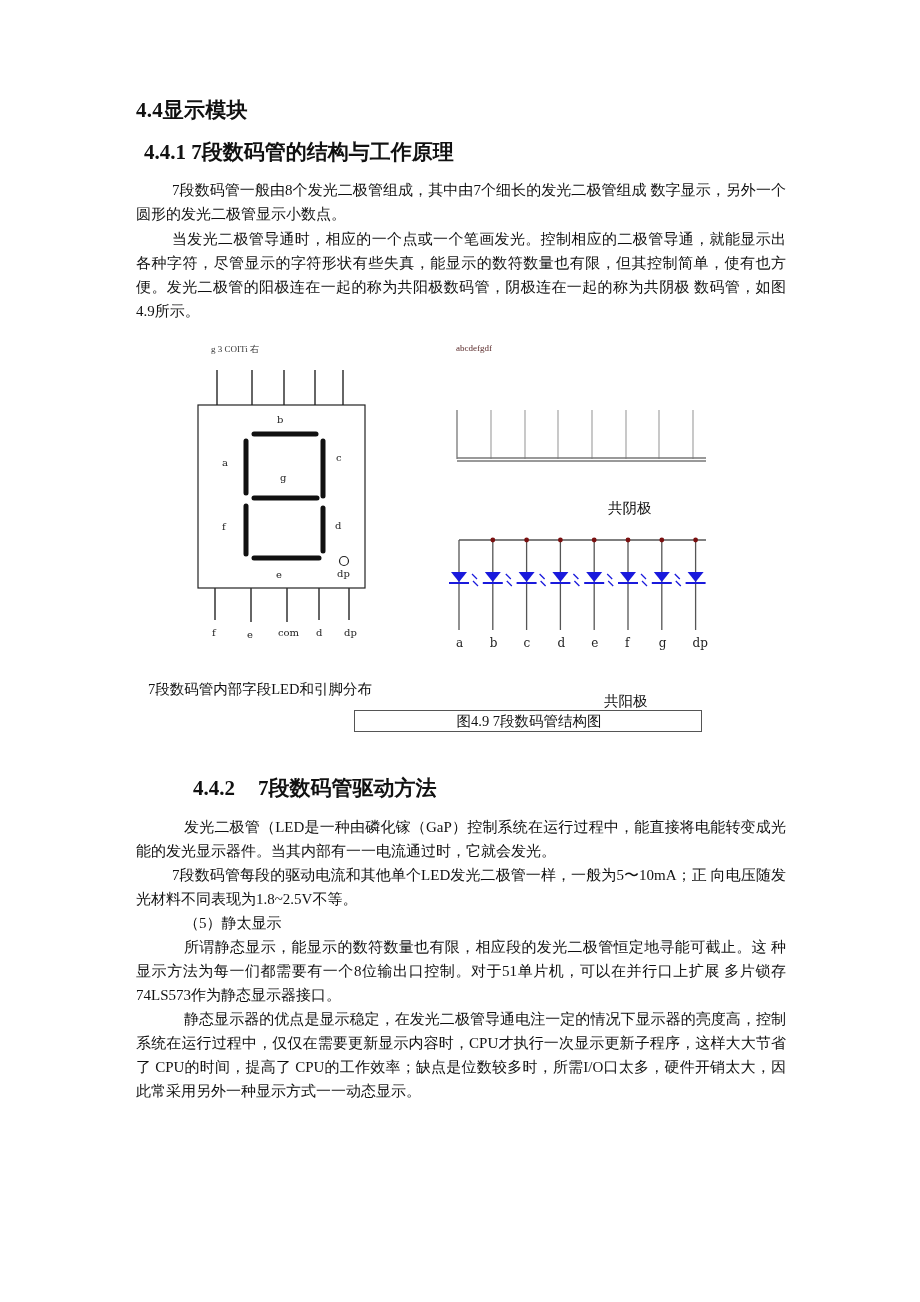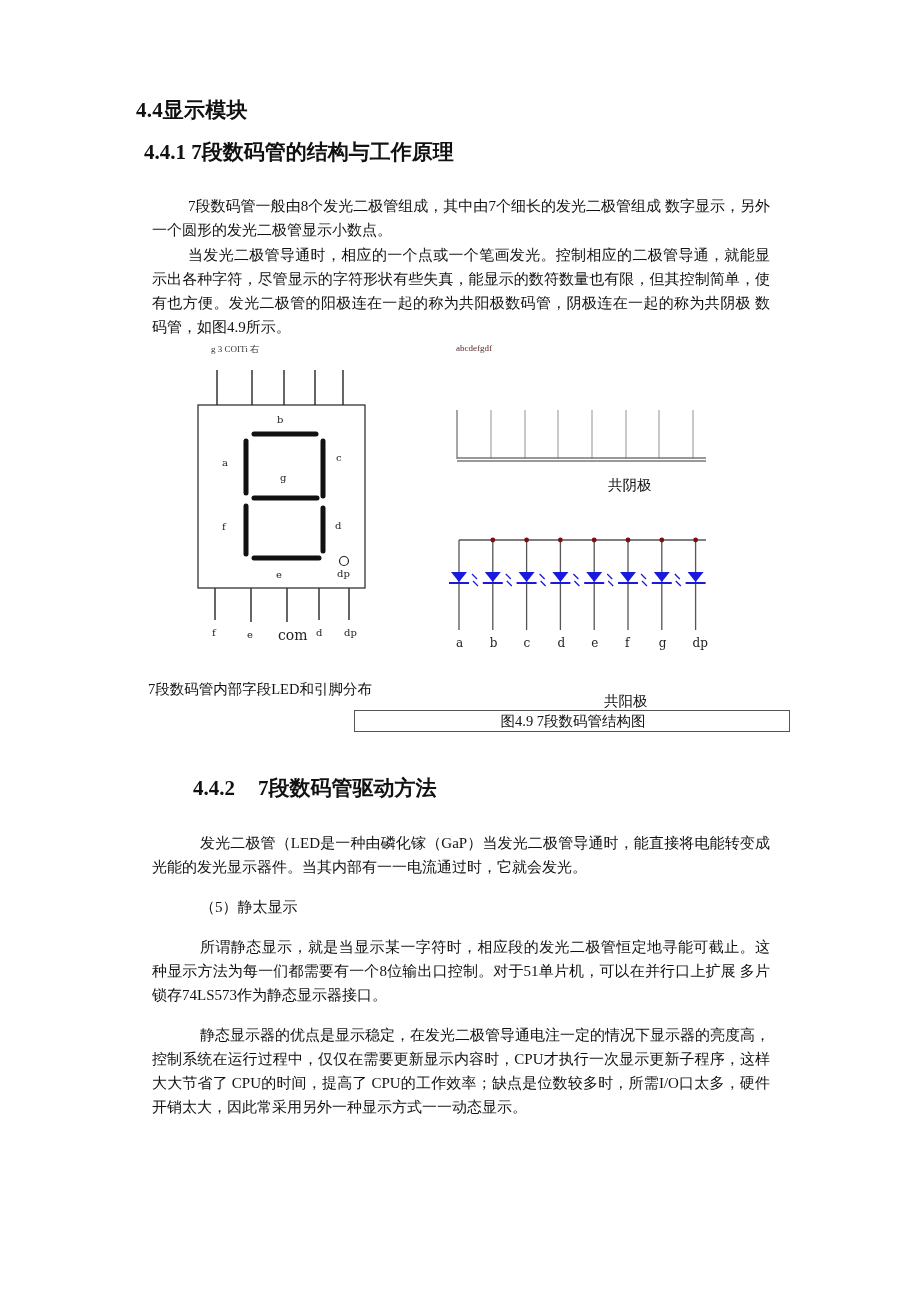--- a/index.html
+++ b/index.html
@@ -4,27 +4,27 @@
 <style>
   html, body { margin: 0; padding: 0; background: #ffffff; }
   body { width: 920px; height: 1302px; position: relative; overflow: hidden;
          font-family: "Liberation Serif", "DejaVu Serif", serif; color: #111; }
   .abs { position: absolute; text-align: center; }
   .h1 { left: 136px; top: 96px; font-size: 21px; font-weight: bold; letter-spacing: 0.2px; }
   .h2 { left: 144px; top: 138px; font-size: 21px; font-weight: bold; }
   .h3 { left: 136px; top: 774px; font-size: 21px; font-weight: bold; margin-left: 34px; }
   .h3 .num { display: inline-block; width: 88px; }
   .para { left: 136px; width: 650px; font-size: 15px; line-height: 24px; text-align: justify; }
-  .para p { margin: 16px; }
+  .para p { margin: 0; }
   .indent { text-indent: 36px; }
   .indent2 { text-indent: 48px; }
   .small-label { font-size: 9px; color: #333; }
   .pin-label { font-size: 10px; color: #222; font-family: "DejaVu Serif", serif; }
   .caption { font-size: 14.5px; color: #111; }
-  .figbox { left: 354px; top: 710px; width: 436px; height: 22px; border: 1px solid #555; box-sizing: border-box;
+  .figbox { left: 354px; top: 710px; width: 348px; height: 22px; border: 1px solid #555; box-sizing: border-box;
             font-size: 14.5px; line-height: 20px; padding-left: 2px; }
   svg { position: absolute; overflow: visible; }
 </style>
 </head>
 <body>
 
 <div class="abs h1">4.4显示模块</div>
 <div class="abs h2">4.4.1 7段数码管的结构与工作原理</div>
 
 <div class="abs para" style="top:178px;">
@@ -134,26 +134,26 @@
 <div class="abs pin-label" style="left:222px; top:457px;">a</div>
 <div class="abs pin-label" style="left:336px; top:452px;">c</div>
 <div class="abs pin-label" style="left:280px; top:472px;">g</div>
 <div class="abs pin-label" style="left:222px; top:521px;">f</div>
 <div class="abs pin-label" style="left:335px; top:520px;">d</div>
 <div class="abs pin-label" style="left:276px; top:569px;">e</div>
 <div class="abs pin-label" style="left:337px; top:568px;">dp</div>
 
 <div class="abs pin-label" style="left:212px; top:627px;">f</div>
 <div class="abs pin-label" style="left:247px; top:629px;">e</div>
-<div class="abs pin-label" style="left:278px; top:627px; font-size:14px;">com</div>
+<div class="abs pin-label" style="left:278px; top:627px; font-size:10px;">com</div>
 <div class="abs pin-label" style="left:316px; top:627px;">d</div>
 <div class="abs pin-label" style="left:344px; top:627px;">dp</div>
 
 <div class="abs small-label" style="left:456px; top:343px; color:#5a2a2a;">abcdefgdf</div>
-<div class="abs caption" style="left:608px; top:476px;">共阴极</div>
+<div class="abs caption" style="left:608px; top:499px;">共阴极</div>
 
 <div id="led-labels">
     <div class="abs pin-label" style="left: 456px; top: 636px; font-size: 12px;">a</div>
     <div class="abs pin-label" style="left: 489.8px; top: 636px; font-size: 12px;">b</div>
     <div class="abs pin-label" style="left: 523.6px; top: 636px; font-size: 12px;">c</div>
     <div class="abs pin-label" style="left: 557.4px; top: 636px; font-size: 12px;">d</div>
     <div class="abs pin-label" style="left: 591.2px; top: 636px; font-size: 12px;">e</div>
     <div class="abs pin-label" style="left: 625px; top: 636px; font-size: 12px;">f</div>
     <div class="abs pin-label" style="left: 658.8px; top: 636px; font-size: 12px;">g</div>
     <div class="abs pin-label" style="left: 692.6px; top: 636px; font-size: 12px;">dp</div>
@@ -161,17 +161,18 @@
 
 <div class="abs caption" style="left:148px; top:680px;">7段数码管内部字段LED和引脚分布</div>
 <div class="abs caption" style="left:604px; top:692px;">共阳极</div>
 <div class="abs figbox">图4.9 7段数码管结构图</div>
 
 <div class="abs h3">
   <span class="num">4.4.2</span><span>7段数码管驱动方法</span>
 </div>
 
 <div class="abs para" style="top:815px;">
-  <p class="indent2">发光二极管（LED是一种由磷化镓（GaP）当发光二极管导通时，能直接将电能转变成光能的发光显示器件。当其内部有一一电流通过时，它就会发光。</p>
+  <p class="indent2">发光二极管（LED是一种由磷化镓（GaP）控制系统在运行过程中，能直接将电能转变成光能的发光显示器件。当其内部有一一电流通过时，它就会发光。</p>
+  <p class="indent">7段数码管每段的驱动电流和其他单个LED发光二极管一样，一般为5〜10mA；正  向电压随发光材料不同表现为1.8~2.5V不等。</p>
   <p class="indent2">（5）静太显示</p>
-  <p class="indent2">所谓静态显示，就是当显示某一字符时，相应段的发光二极管恒定地寻能可截止。这  种显示方法为每一们都需要有一个8位输出口控制。对于51单片机，可以在并行口上扩展  多片锁存74LS573作为静态显示器接口。</p>
+  <p class="indent2">所谓静态显示，能显示的数符数量也有限，相应段的发光二极管恒定地寻能可截止。这  种显示方法为每一们都需要有一个8位输出口控制。对于51单片机，可以在并行口上扩展  多片锁存74LS573作为静态显示器接口。</p>
   <p class="indent2">静态显示器的优点是显示稳定，在发光二极管导通电注一定的情况下显示器的亮度高，控制系统在运行过程中，仅仅在需要更新显示内容时，CPU才执行一次显示更新子程序，这样大大节省了  CPU的时间，提高了  CPU的工作效率；缺点是位数较多时，所需I/O口太多，硬件开销太大，因此常采用另外一种显示方式一一动态显示。</p>
 </div>
 
 </body></html>

